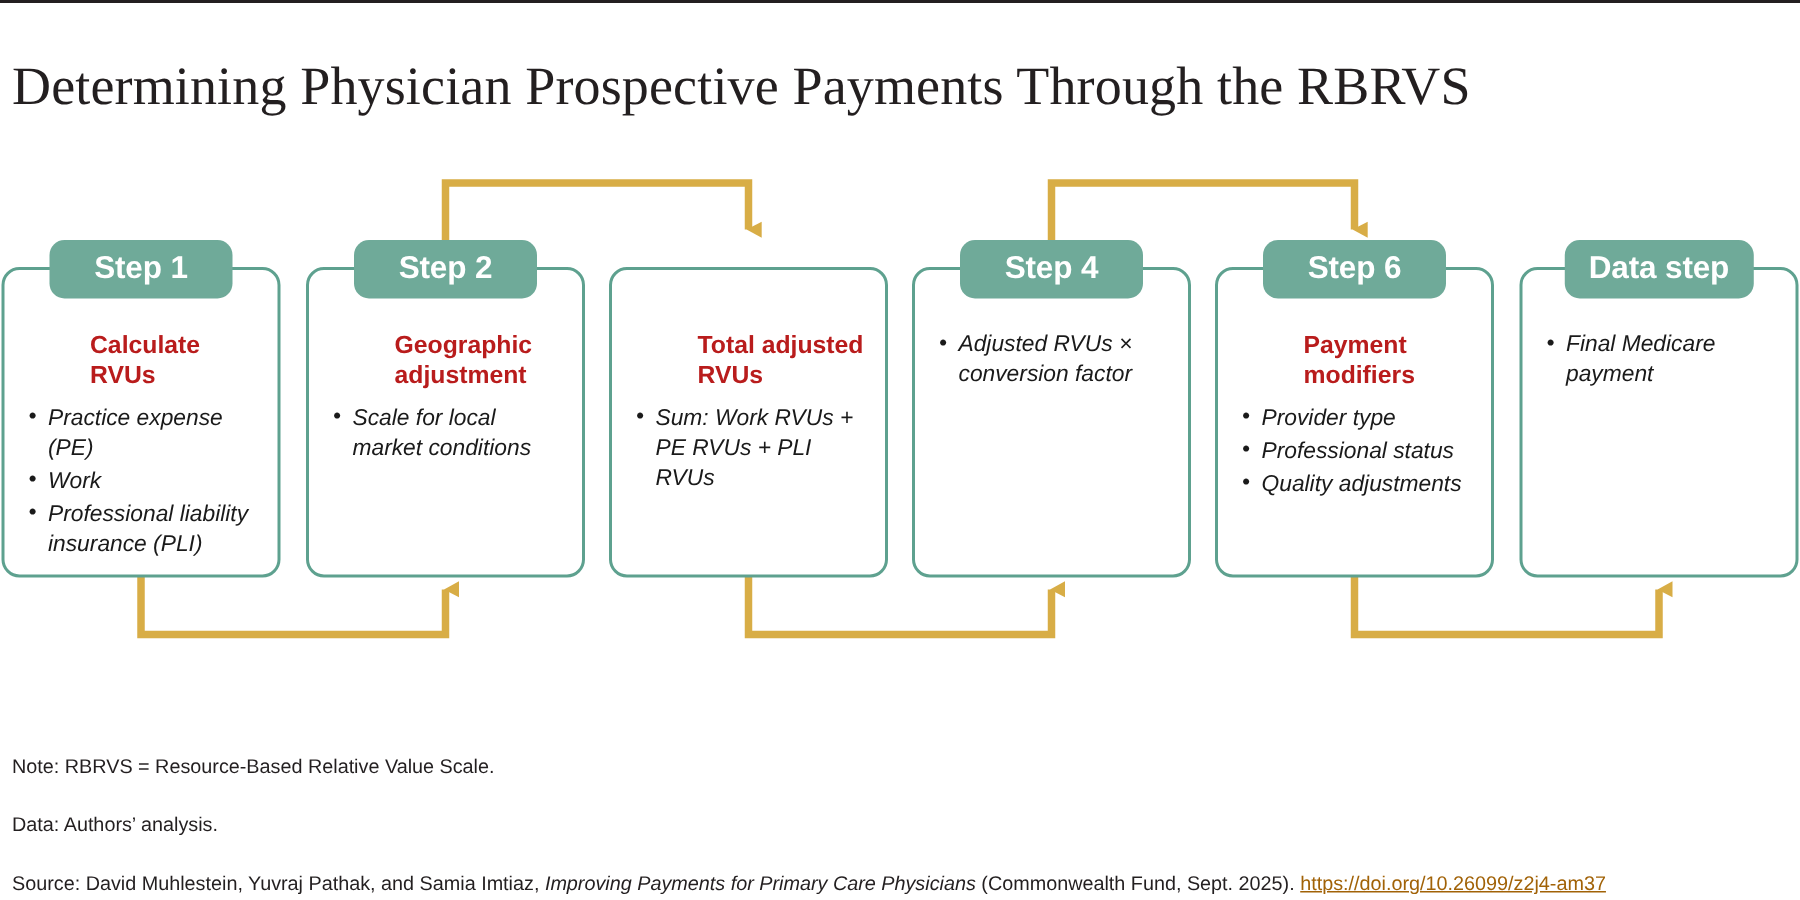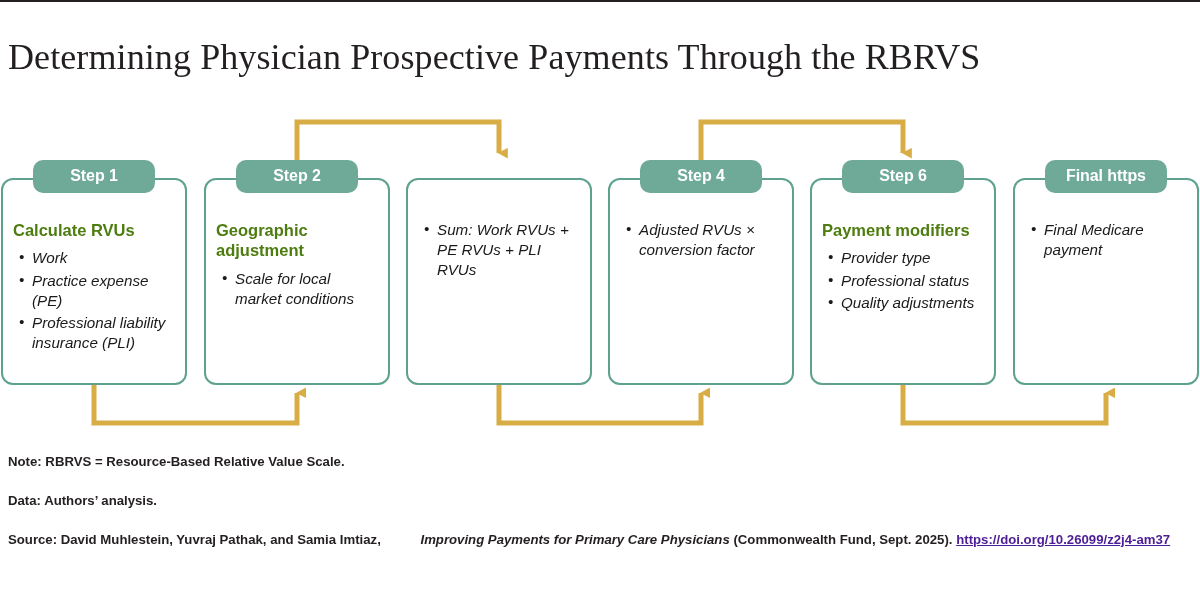--- a/index.html
+++ b/index.html
@@ -87,44 +87,45 @@
   .step-tab {
     position: absolute;
     left: 50%;
     transform: translateX(-50%);
     top: 0;
     min-width: 122px;
     padding: 7px 16px 8px 16px;
     background: #6faa99;
     border-radius: 10px;
     color: #ffffff;
-    font-size: 16px;
+    font-size: 21px;
     font-weight: bold;
     text-align: center;
     letter-spacing: -0.1px;
     white-space: nowrap;
     z-index: 3;
   }
 
   .step-body {
     position: absolute;
     left: 0;
     top: 18px;
     width: 186px;
     height: 207px;
     padding: 42px 12px 10px 12px;
     z-index: 2;
   }
 
   .step-heading {
     font-size: 16.5px;
     font-weight: bold;
-    color: #4d7c0f;
+    color: #b91c1c;
     line-height: 1.24;
     margin-bottom: 8px;
+    margin-left: 47px;
   }
 
   .step-list {
     list-style: none;
     padding: 0;
     margin: 0 0 0 6px;
   }
 
   .step-list li {
     position: relative;
@@ -144,37 +145,36 @@
     font-size: 15px;
     color: #1a1a1a;
   }
 
   .step-body.no-heading { padding-top: 42px; }
 
   
   .footer {
     position: absolute;
     left: 8px;
-    top: 453px;
+    top: 502px;
     width: 1185px;
-    font-weight: bold;
   }
 
   .foot-line {
     font-size: 13.2px;
     color: #231f20;
     line-height: 1.3;
     margin-bottom: 22px;
   }
   .foot-line:last-child { margin-bottom: 0; }
 
-  .foot-italic { font-style: italic; margin-left: 36px; }
+  .foot-italic { font-style: italic; }
 
   .foot-link {
-    color: #4c1d95;
+    color: #a16207;
     text-decoration: underline;
   }
 </style>
 </head>
 <body>
 
 <div id="page">
 
   <div class="top-rule"></div>
 
@@ -213,42 +213,43 @@
       </g>
     </svg>
 
     <div class="boxes">
 
       <div class="step" style="left:1px;">
         <div class="step-card"></div>
         <div class="step-body">
           <div class="step-heading">Calculate RVUs</div>
           <ul class="step-list">
+            <li>Practice expense (PE)</li>
             <li>Work</li>
-            <li>Practice expense (PE)</li>
             <li>Professional liability insurance (PLI)</li>
           </ul>
         </div>
         <div class="step-tab">Step 1</div>
       </div>
 
       <div class="step" style="left:204px;">
         <div class="step-card"></div>
         <div class="step-body">
           <div class="step-heading">Geographic adjustment</div>
           <ul class="step-list">
             <li>Scale for local market conditions</li>
           </ul>
         </div>
         <div class="step-tab">Step 2</div>
       </div>
 
       <div class="step" style="left:406px;">
         <div class="step-card"></div>
         <div class="step-body">
+          <div class="step-heading">Total adjusted RVUs</div>
           <ul class="step-list">
             <li>Sum: Work RVUs + PE RVUs + PLI RVUs</li>
           </ul>
         </div>
       </div>
 
       <div class="step" style="left:608px;">
         <div class="step-card"></div>
         <div class="step-body">
           <ul class="step-list">
@@ -271,21 +272,21 @@
         <div class="step-tab">Step 6</div>
       </div>
 
       <div class="step" style="left:1013px;">
         <div class="step-card"></div>
         <div class="step-body no-heading">
           <ul class="step-list">
             <li>Final Medicare payment</li>
           </ul>
         </div>
-        <div class="step-tab">Final https</div>
+        <div class="step-tab">Data step</div>
       </div>
 
     </div>
   </div>
 
   <div class="footer">
     <div class="foot-line">Note: RBRVS = Resource-Based Relative Value Scale.</div>
     <div class="foot-line">Data: Authors’ analysis.</div>
     <div class="foot-line"><span>Source: David Muhlestein, Yuvraj Pathak, and Samia Imtiaz, </span><span class="foot-italic">Improving Payments for Primary Care Physicians</span><span> (Commonwealth Fund, Sept. 2025). </span><a class="foot-link" href="#">https://doi.org/10.26099/z2j4-am37</a></div>
   </div>

